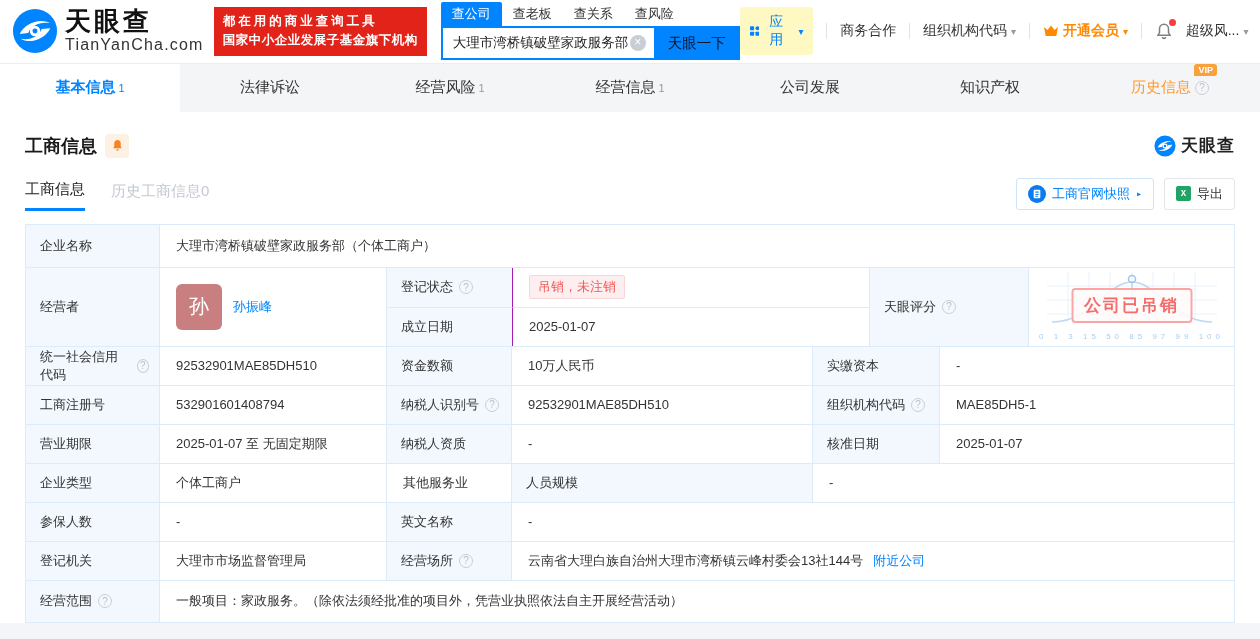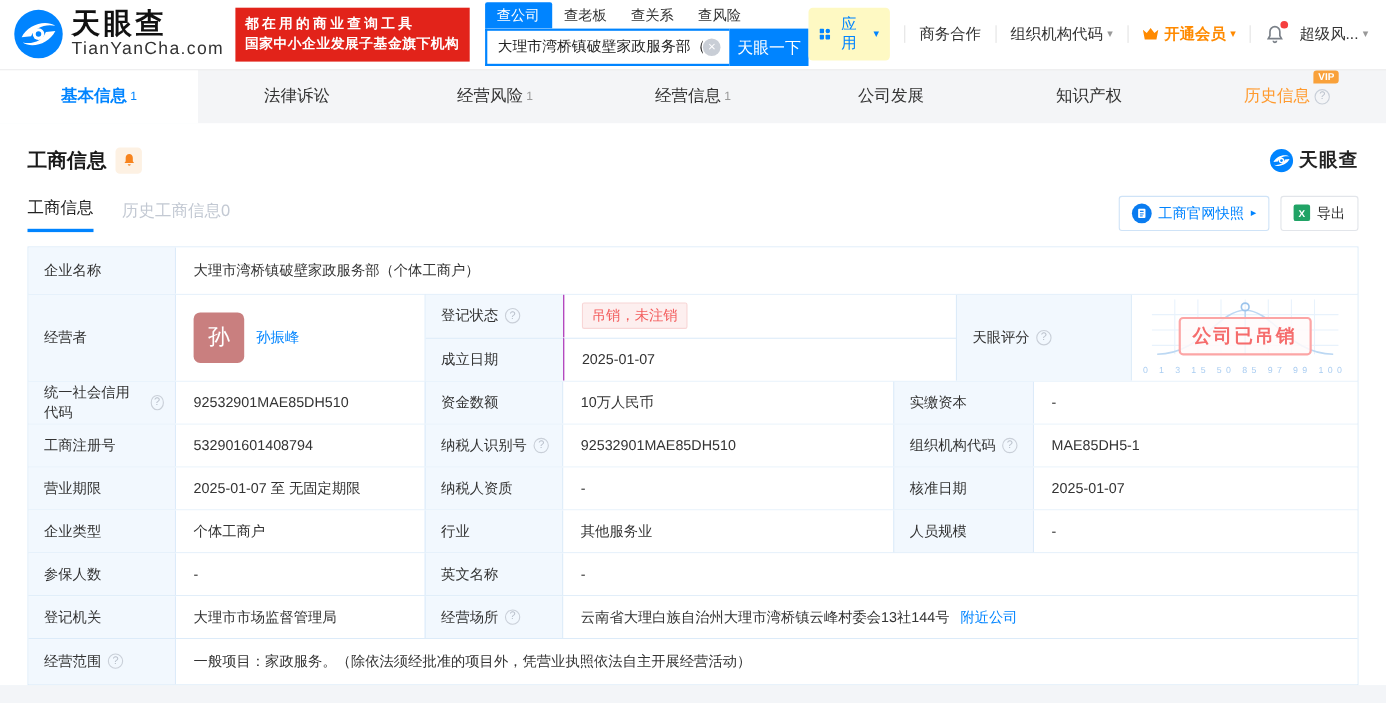--- a/index.html
+++ b/index.html
@@ -22,21 +22,21 @@
   .stabs { display:flex; align-items:flex-end; gap:0; height:24px;text-align:right; }
   .stab { font-size:13px; color:#333; padding:3px 11px; cursor:pointer; }
   .stab.on { background:#0084ff; color:#fff; border-radius:2px 2px 0 0; }
   .sbox { display:flex; height:34px; }
   .sfield { flex:1; border:2px solid #0084ff; border-right:none; background:#fff;
     display:flex; align-items:center; padding:0 8px 0 10px; }
   .sfield input { border:none; outline:none; flex:1; font-size:13.5px; color:#222;
     font-family:inherit; background:transparent; }
   .clear-ic { width:16px; height:16px; border-radius:50%; background:#c9ced6; color:#fff;
     font-size:12px; line-height:15px; text-align:center; cursor:pointer; flex:0 0 auto; }
-  .sbtn { width:72px; background:#0084ff; color:#ffffff; border:none; font-size:14.5px;
+  .sbtn { width:86px; background:#0084ff; color:#0f172a; border:none; font-size:14.5px;
     cursor:pointer; font-family:inherit; }
 
   .hnav { margin-left:auto; display:flex; align-items:center; gap:13px; font-size:14px; color:#333; }
   .pill-apps { display:flex; align-items:center; gap:10px; background:#fef9c3; color:#0084ff;
     border-radius:4px; padding:6px 10px; cursor:pointer; }
   .vsep { width:1px; height:16px; background:#e3e3e3; }
   .hitem { display:flex; align-items:center; gap:4px; cursor:pointer; white-space:nowrap; }
   .caret { font-size:10px; color:#999; }
   .pill-apps .caret { color:#0084ff; }
   .vip-entry { color:#ff8a00; font-weight:bold; }
@@ -66,21 +66,21 @@
     display:flex; align-items:center; justify-content:center; cursor:pointer; }
   .wm { margin-left:auto; display:flex; align-items:center; gap:5px; }
   .wm .wm-t { font-size:17px; font-weight:bold; color:#222; letter-spacing:1px; }
 
   .sub-row { margin-top:20px; display:flex; align-items:center; }
   .subtab { font-size:15px; color:#222; padding-bottom:9px; position:relative; cursor:pointer; }
   .subtab.on { border-bottom:3px solid #0084ff; }
   .subtab.off { color:#c3c9d3; margin-left:26px; }
   .sub-actions { margin-left:auto; display:flex; gap:10px; padding-bottom:4px; }
   .btn { display:flex; align-items:center; gap:6px; border-radius:3px; padding:6px 11px;
-    font-size:13px; background:#fff; cursor:pointer; }
+    font-size:13px; background:#fff; cursor:pointer;font-family:Liberation Mono, monospace; }
   .btn-snap { border:1px solid #cfe3f7; color:#0084ff; }
   .btn-snap .arr { font-size:10px; }
   .btn-exp { border:1px solid #e2e5ea; color:#333; }
   .xls-ic { width:15px; height:15px; background:#21a366; border-radius:2px; color:#fff;
     font-size:9px; font-weight:bold; display:flex; align-items:center; justify-content:center; }
   .snap-ic { width:18px; height:18px; border-radius:50%; background:#0a7cf0; display:flex;
     align-items:center; justify-content:center; }
 
   
   .tbl { margin-top:10px; border:1px solid #dcebf9; font-size:13px; color:#333; }
@@ -355,21 +355,20 @@
         <div class="cell val">2025-01-07 至 无固定期限</div>
         <div class="cell lbl">纳税人资质</div>
         <div class="cell val">-</div>
         <div class="cell lbl">核准日期</div>
         <div class="cell val">2025-01-07</div>
       </div>
 
       <div class="trow r6">
         <div class="cell lbl first">企业类型</div>
         <div class="cell val">个体工商户</div>
-        <div class="cell lbl">行业</div>
         <div class="cell val">其他服务业</div>
         <div class="cell lbl">人员规模</div>
         <div class="cell val">-</div>
       </div>
 
       <div class="trow r4">
         <div class="cell lbl first">参保人数</div>
         <div class="cell val">-</div>
         <div class="cell lbl">英文名称</div>
         <div class="cell val">-</div>

